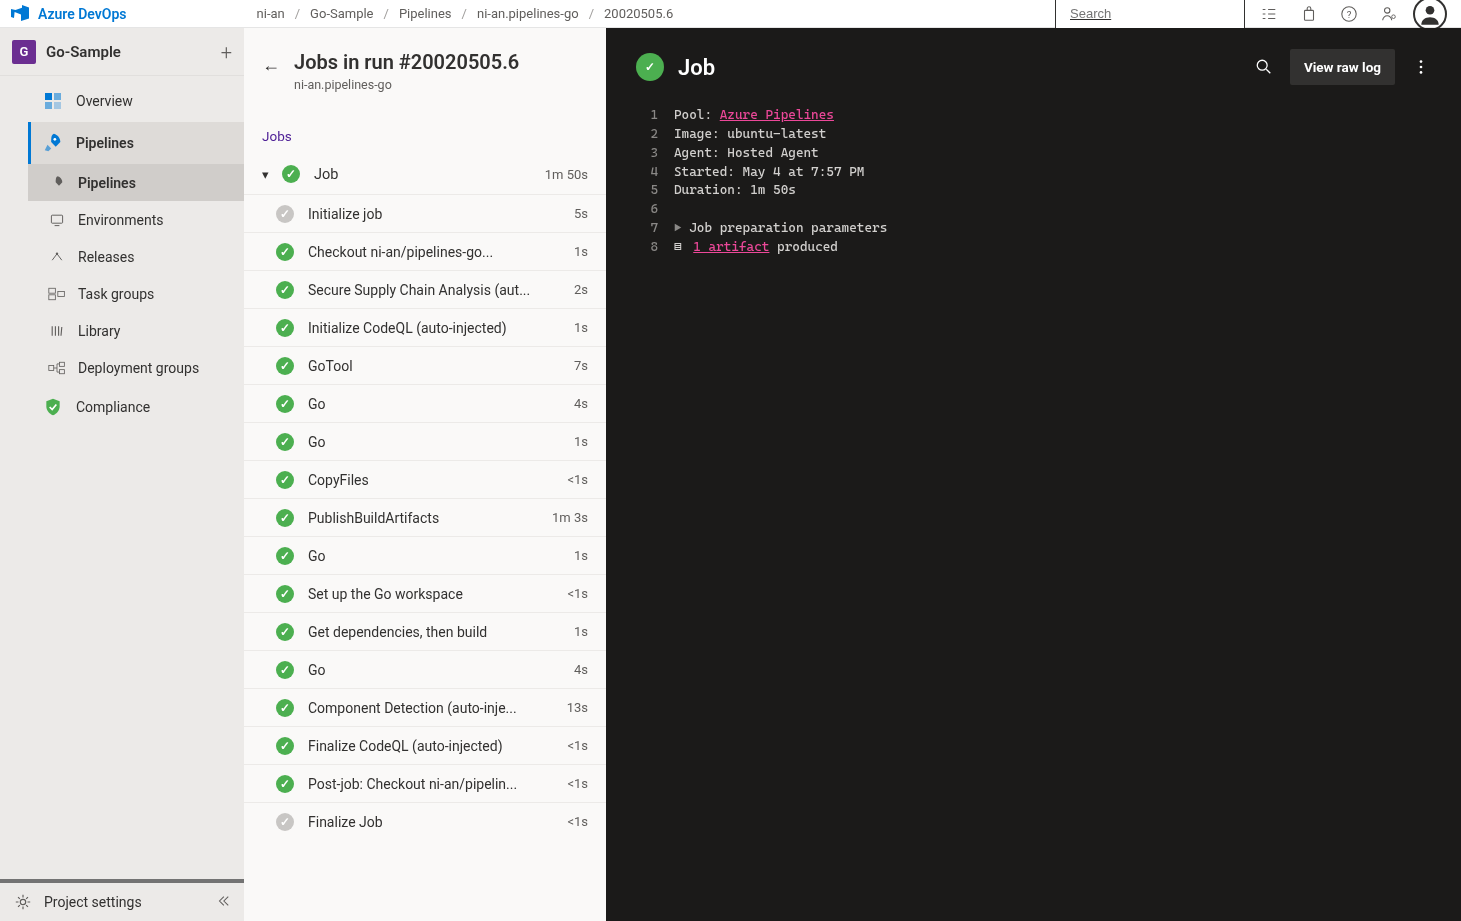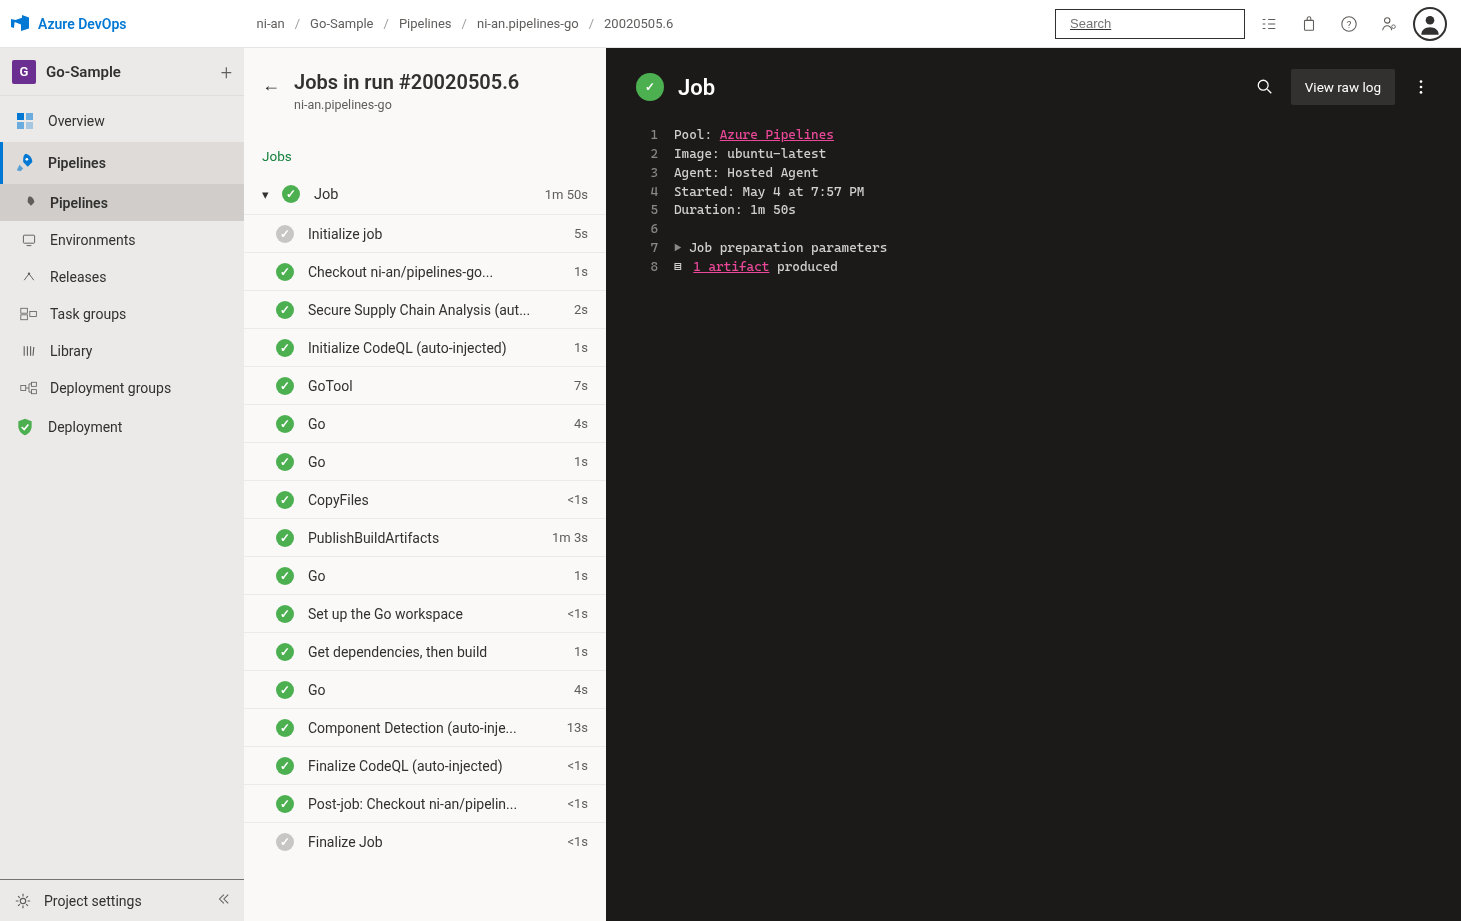--- a/index.html
+++ b/index.html
@@ -9,21 +9,21 @@
     font-size: 14px;
     color: #323130;
     background: #fff;
     overflow: hidden;
     display: flex;
     flex-direction: column;
   }
 
   
   .topbar {
-    height: 48px;
+    height: 28px;
     display: flex;
     align-items: center;
     padding: 0 14px 0 8px;
     border-bottom: 1px solid #e5e5e5;
   }
   .topbar-logo { display: flex; align-items: center; gap: 6px; color:#0078d4; cursor:pointer;}
   .topbar-logo .logo-icon { width: 24px; height: 24px; }
   .topbar-logo span { font-weight: 600; font-size: 14px; }
   .breadcrumb {
     display: flex; align-items: center; gap: 10px;
@@ -73,56 +73,56 @@
     border-bottom: 1px solid #e1dfdd;
   }
   .project-avatar {
     width: 24px; height: 24px; background:#6b2e91;
     color:#fff; display:flex;align-items:center;justify-content:center;
     font-weight:600; font-size:13px; border-radius:2px;
   }
   .project-name { font-weight: 600; font-size: 15px; flex: 1; }
   .plus-icon { color:#605e5c; font-size: 20px; font-weight:300;}
 
-  .nav { flex: 1; padding-top: 4px; }
+  .nav { flex: 1; padding-top: 4px; padding-left: 28px; }
   .nav-item {
     height: 42px; display:flex; align-items:center; gap: 12px;
     padding: 0 14px; cursor:pointer; font-size: 14px; color:#323130;
   }
   .nav-item .nav-icon { width:22px; height:22px; display:flex;align-items:center;justify-content:center;}
   .nav-item.section-active {
     border-left: 3px solid #0078d4;
     background: #dedbd8;
     padding-left: 11px;
   }
   .nav-item.section-active .nav-label { font-weight:600; }
   .nav-sub .nav-item { padding-left: 20px; height:37px; }
   .nav-sub .nav-item.current { background:#d0cdca; font-weight:600;}
   .nav-sub .nav-icon { width:18px;height:18px; color:#605e5c;}
   
   .sidebar-footer {
     height: 42px; display:flex; align-items:center;
     padding: 0 14px; gap: 12px; color:#323130;
-    border-top:1px solid #737373;
+    border-top:4px solid #737373;
   }
   .collapse-icon { margin-left:auto; color:#605e5c;}
 
   
   .center {
     width: 362px;
     background: #faf9f8;
     border-right: none;
     display:flex; flex-direction:column;
     min-height:0;
   }
   .center-header { padding: 22px 18px 6px 18px; display:flex; gap:14px; align-items:flex-start;}
   .back-btn { font-size:18px; color:#323130; margin-top:4px; cursor:pointer;}
   .center-title { font-size: 20px; font-weight:600; line-height:1.2;}
   .center-sub { font-size:12.5px; color:#605e5c; margin-top:3px;}
-  .jobs-label { padding: 30px 14px 10px 18px; color:#15803d; font-size:13.5px;}
+  .jobs-label { padding: 30px 14px 10px 18px; color:#4c1d95; font-size:13.5px;}
 
   .job-row, .step-row {
     display:flex; align-items:center;
     padding: 0 18px; height:38px;
     cursor:pointer;
   }
   .job-row { height:40px;}
   .step-row { padding-left: 32px; border-top: 1px solid #eceae8;}
   .step-list { overflow-y:auto; flex:1;}
   .chevron { width:20px; font-size:13px; color:#323130;}
@@ -151,21 +151,21 @@
     width:28px;height:28px;border-radius:50%;
     background:#4caf50;color:#fff;display:flex;align-items:center;justify-content:center;
     margin-right:14px;
   }
   .right-title { color:#fff; font-size:22px; font-weight:600; flex:1;}
   .log-iconbtn {
     width:36px;height:36px;display:flex;align-items:center;justify-content:center;
     color:#fff; cursor:pointer; border-radius:2px;
   }
   .view-raw-btn {
-    background:#323130; color:#fff; font-weight:400; font-size:13.5px;
+    background:#323130; color:#fff; font-weight:700; font-size:13.5px;
     height:36px; padding:0 14px; display:flex;align-items:center;
     cursor:pointer; border-radius:2px; margin:0 8px;
   }
   .log-body {
     padding-left: 30px;
     font-family: "Cascadia Mono","Consolas",monospace;
     font-size:13px; line-height:1.45;
   }
   .log-line { display:flex; gap: 16px;}
   .ln-num { width: 22px; text-align:right; color:#8a8886;}
@@ -329,21 +329,21 @@
         </div>
       </div>
 
       <div class="nav-item">
         <span class="nav-icon">
           <svg width="20" height="20" viewBox="0 0 24 24">
               <path fill="#4caf50" d="M12 2l8 3v6c0 5-3.5 9-8 11-4.5-2-8-6-8-11V5z"></path>
               <path d="M8 12l3 3 5-6" stroke="#fff" stroke-width="2" fill="none"></path>
             </svg>
         </span>
-        <span class="nav-label">Deployment</span>
+        <span class="nav-label">Compliance</span>
       </div>
     </div>
 
     <div class="sidebar-footer">
       <svg width="18" height="18" viewBox="0 0 20 20">
           <circle cx="10" cy="10" r="3" stroke="#605e5c" stroke-width="1.3" fill="none"></circle>
           <path d="M10 2v3M10 15v3M2 10h3M15 10h3M4.5 4.5l2 2M13.5 13.5l2 2M15.5 4.5l-2 2M6.5 13.5l-2 2" stroke="#605e5c" stroke-width="1.3"></path>
         </svg>
       <span>Project settings</span>
       <span class="collapse-icon">

